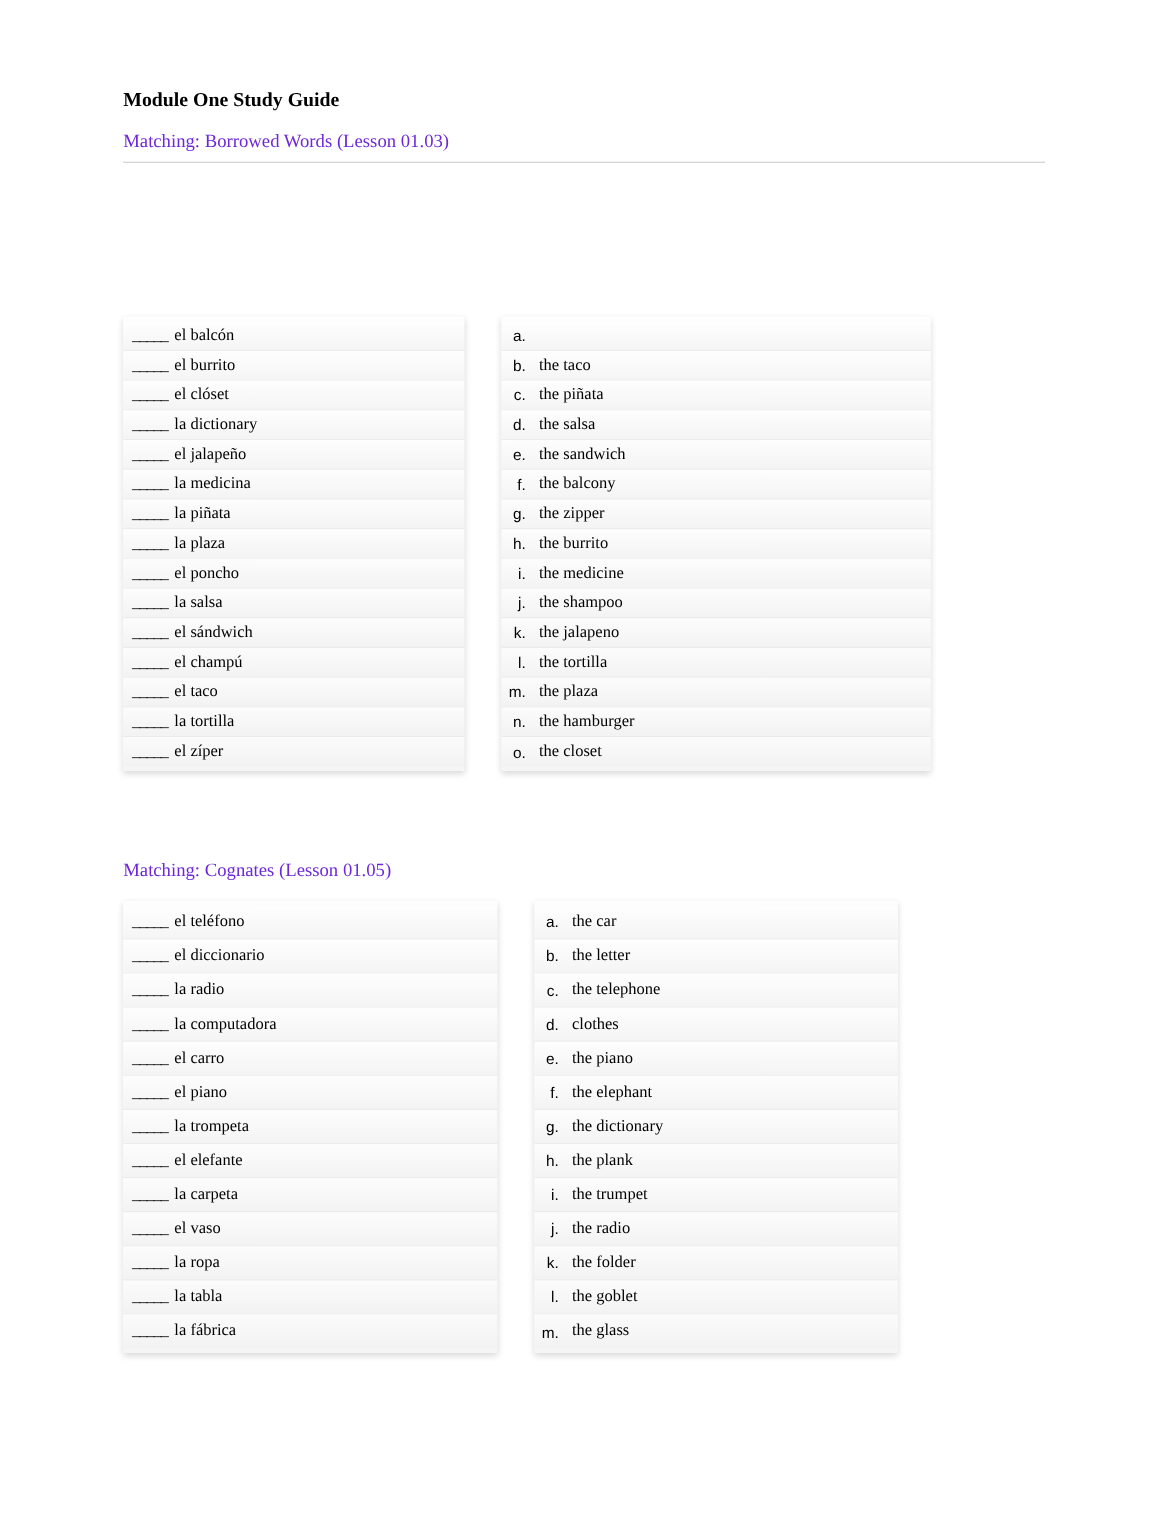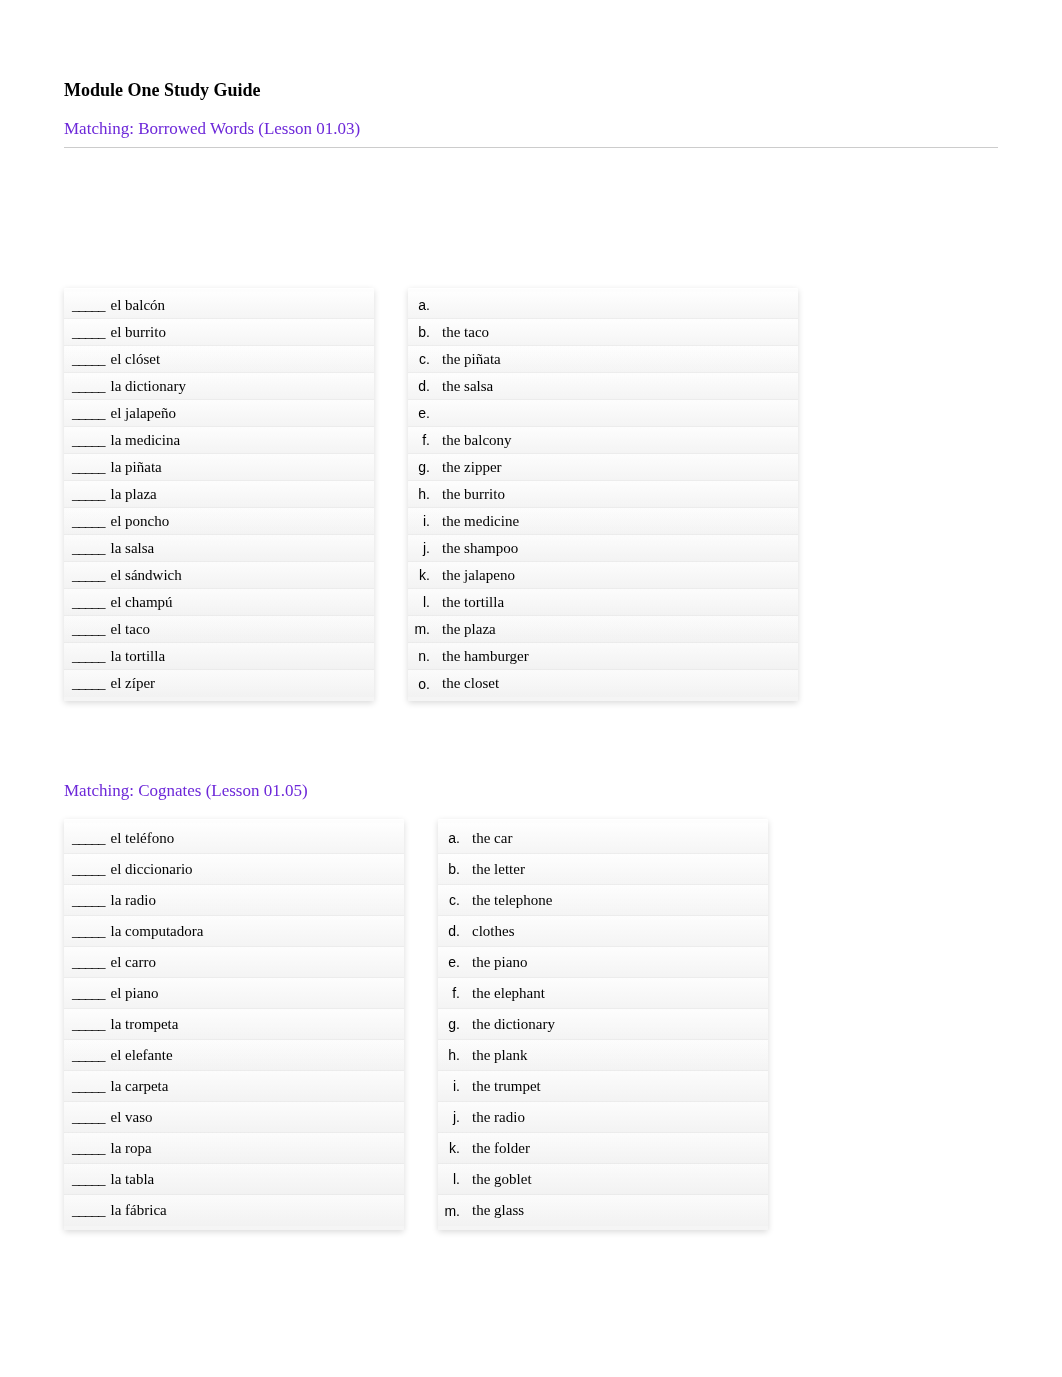--- a/index.html
+++ b/index.html
@@ -7,21 +7,21 @@
       padding: 0;
       box-sizing: border-box;
     }
     body {
       font-family: Georgia, 'Times New Roman', serif;
       background: #ffffff;
       width: 1062px;
       padding: 80px 0 0 0;
     }
     .container {
-      padding: 0 64px;
+      padding: 0 112px;
     }
     .title {
       font-weight: bold;
       font-size: 18px;
       margin-bottom: 18px;
       color: #000;
     }
     .subtitle {
       font-weight: normal;
       font-size: 17px;
@@ -175,20 +175,21 @@
         <div class="row">
           <span class="letter-col">c.</span>
           <span class="answer-text">the piñata</span>
         </div>
         <div class="row">
           <span class="letter-col">d.</span>
           <span class="answer-text">the salsa</span>
         </div>
         <div class="row">
           <span class="letter-col">e.</span>
+          <span class="answer-text">the sandwich</span>
         </div>
         <div class="row">
           <span class="letter-col">f.</span>
           <span class="answer-text">the balcony</span>
         </div>
         <div class="row">
           <span class="letter-col">g.</span>
           <span class="answer-text">the zipper</span>
         </div>
         <div class="row">

